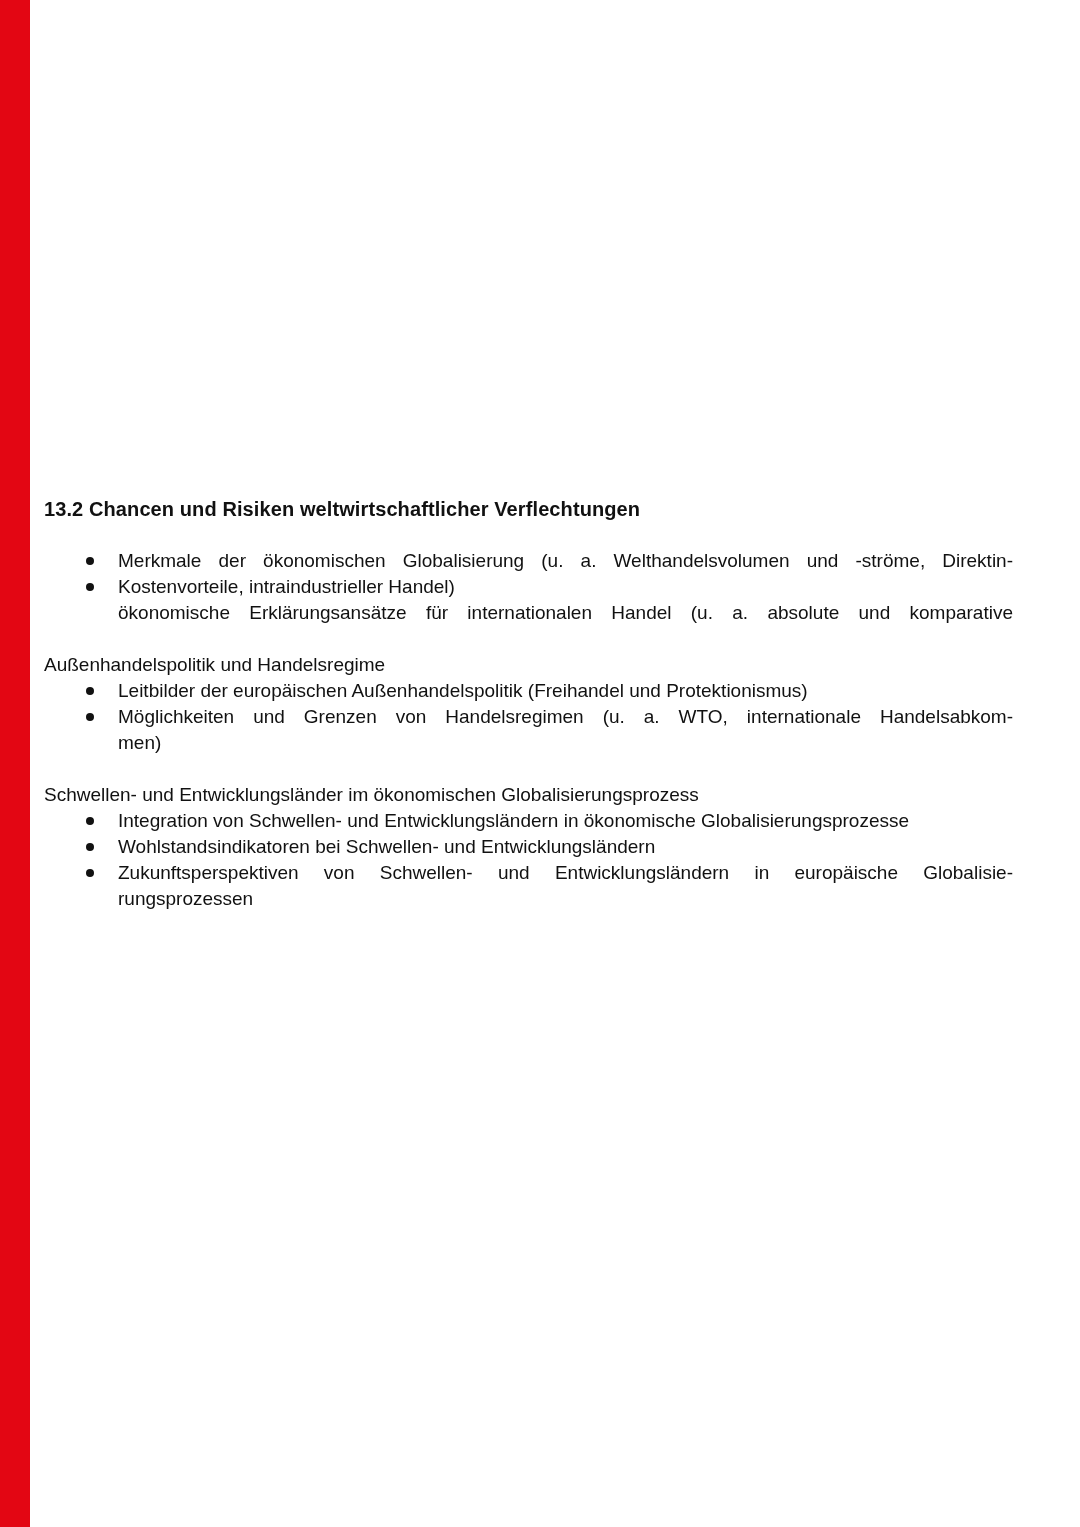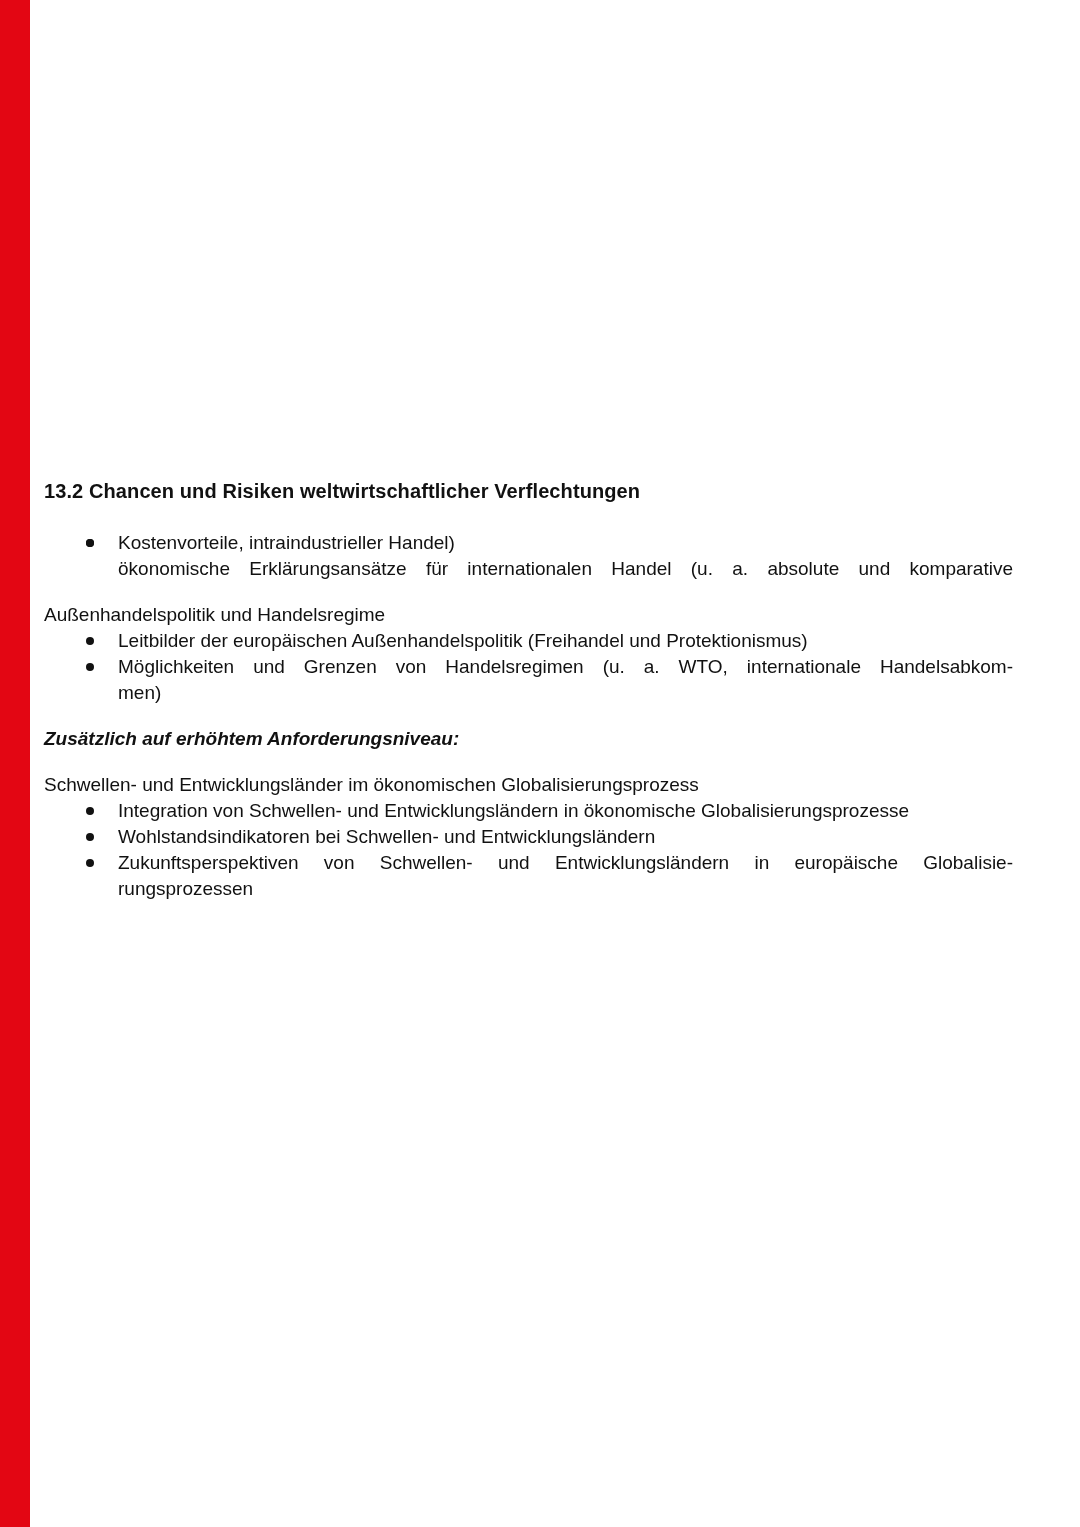--- a/index.html
+++ b/index.html
@@ -19,35 +19,35 @@
     position: absolute;
     left: 0;
     top: 0;
     width: 30px;
     height: 1527px;
     background: var(--accent, #e30613);
   }
   .content {
     position: absolute;
     left: 44px;
-    top: 0;
+    top: 18px;
     width: 969px;
     padding-top: 478px;
     font-size: 19px;
     line-height: 26px;
   }
   h1.doc-heading {
     font-size: 20px;
     line-height: 26px;
     font-weight: bold;
     margin: 0 0 26px 0;
     letter-spacing: 0.1px;
   }
   .block { margin: 0; }
-  .block + .block { margin-top: 20px; }
+  .block + .block { margin-top: 26px; }
   .sec-title {
     margin: 0;
   }
   ul.bullets {
     list-style: none;
     margin: 0;
     padding: 0;
   }
   ul.bullets li {
     position: relative;
@@ -79,20 +79,21 @@
 <div class="red-stripe"></div>
 
 <div class="content">
 
   <h1 class="doc-heading">13.2 Chancen und Risiken weltwirtschaftlicher Verflechtungen</h1>
 
   <section class="block">
     <ul class="bullets">
       <li>
         <span class="bullet-marker"></span>
+        <span class="line j">Merkmale der ökonomischen Globalisierung (u. a. Welthandelsvolumen und -ströme, Direktin-</span>
       </li>
       <li>
         <span class="bullet-marker"></span>
         <span class="line">Kostenvorteile, intraindustrieller Handel)</span>
         <span class="line j">ökonomische Erklärungsansätze für internationalen Handel (u. a. absolute und komparative</span>
       </li>
     </ul>
   </section>
 
   <section class="block">
@@ -103,21 +104,20 @@
         <span class="line">Leitbilder der europäischen Außenhandelspolitik (Freihandel und Protektionismus)</span>
       </li>
       <li>
         <span class="bullet-marker"></span>
         <span class="line j">Möglichkeiten und Grenzen von Handelsregimen (u. a. WTO, internationale Handelsabkom-</span>
         <span class="line">men)</span>
       </li>
     </ul>
   </section>
 
-  <p class="note block">Zusätzlich auf erhöhtem Anforderungsniveau:</p>
 
   <section class="block">
     <p class="sec-title">Schwellen- und Entwicklungsländer im ökonomischen Globalisierungsprozess</p>
     <ul class="bullets">
       <li>
         <span class="bullet-marker"></span>
         <span class="line">Integration von Schwellen- und Entwicklungsländern in ökonomische Globalisierungsprozesse</span>
       </li>
       <li>
         <span class="bullet-marker"></span>

